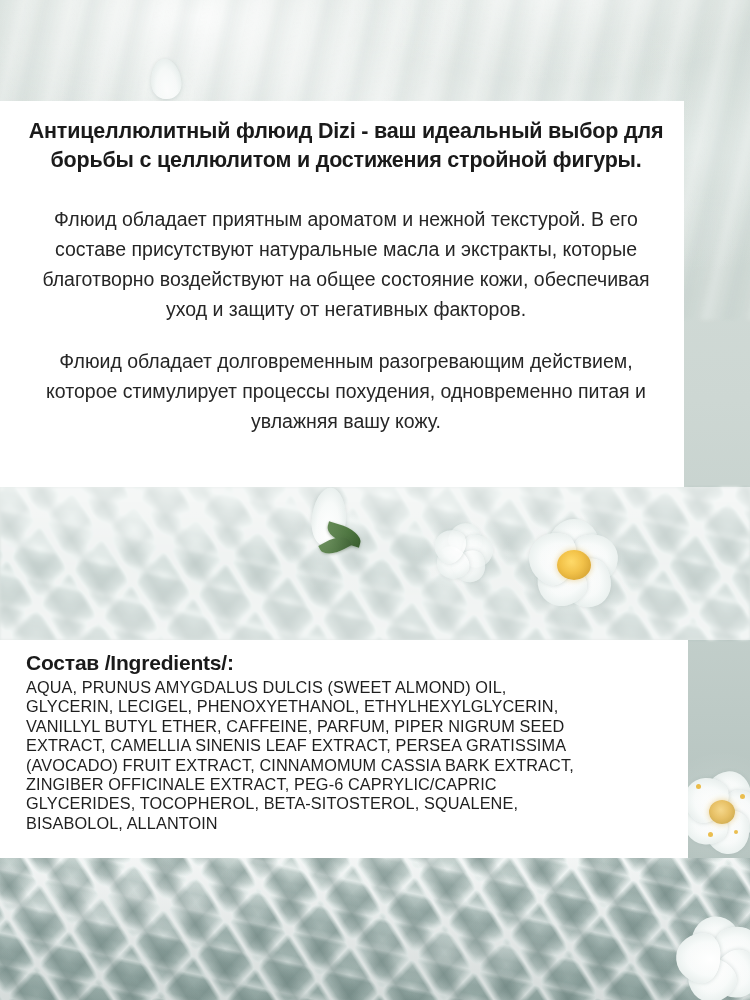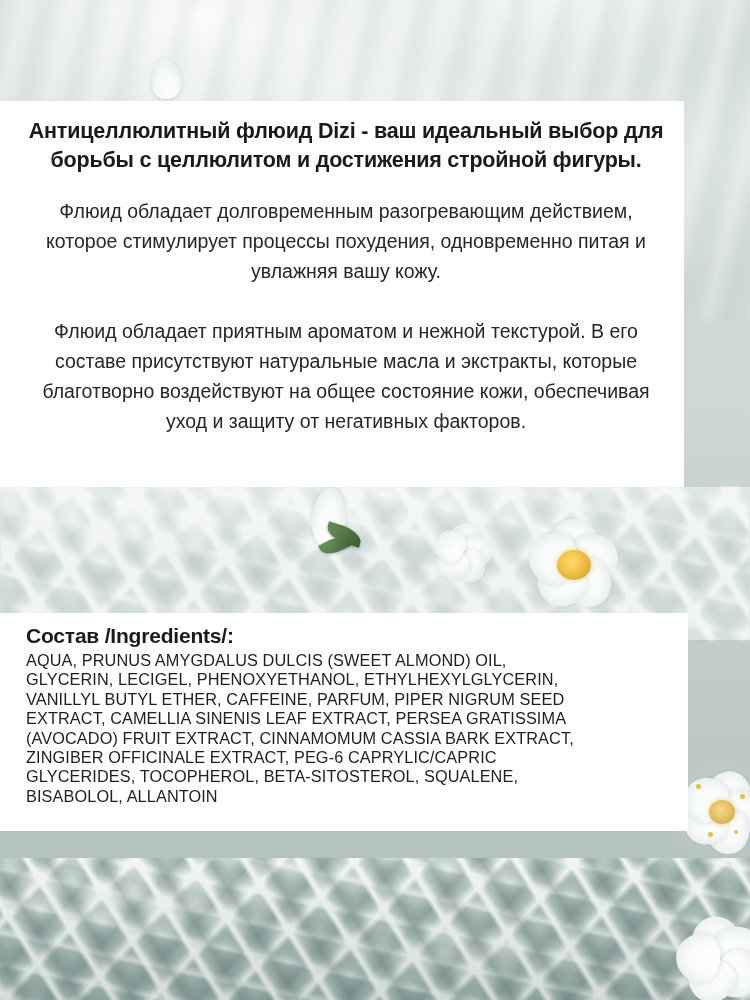--- a/index.html
+++ b/index.html
@@ -144,21 +144,21 @@
   }
   #panel-top {
     left: 0;
     top: 101px;
     width: 684px;
     height: 386px;
     text-align: center;
   }
   #panel-bottom {
     left: 0;
-    top: 613px;
+    top: 640px;
     width: 688px;
     height: 218px;
   }
 
   .heading {
     margin: 0;
     font-weight: 700;
     color: #1a1a1a;
     letter-spacing: -0.2px;
   }
@@ -279,22 +279,22 @@
 
     <div class="flower" style="left:140px; top:68px; width:56px; height:52px; opacity:.9;">
       <div class="petal" style="width:30px;height:40px;transform:translate(-50%,-88%) rotate(-6deg);"></div>
       <div class="flower-veil"></div>
     </div>
   </div>
 
   <div class="panel" id="panel-top">
     <div id="top-inner">
       <h1 class="heading">Антицеллюлитный флюид Dizi - ваш идеальный выбор для борьбы с целлюлитом и достижения стройной фигуры.</h1>
+      <p class="para" id="para-2">Флюид обладает приятным ароматом и нежной текстурой. В его составе присутствуют натуральные масла и экстракты, которые благотворно воздействуют на общее состояние кожи, обеспечивая уход и защиту от негативных факторов.</p>
       <p class="para" id="para-1">Флюид обладает долговременным разогревающим действием, которое стимулирует процессы похудения, одновременно питая и увлажняя вашу кожу.</p>
-      <p class="para" id="para-2">Флюид обладает приятным ароматом и нежной текстурой. В его составе присутствуют натуральные масла и экстракты, которые благотворно воздействуют на общее состояние кожи, обеспечивая уход и защиту от негативных факторов.</p>
     </div>
   </div>
 
   <div class="panel" id="panel-bottom">
     <div id="bottom-inner">
       <h2 class="heading" id="ingredients-heading">Состав /Ingredients/:</h2>
       <p id="ingredients-body"><span>AQUA, PRUNUS AMYGDALUS DULCIS (SWEET ALMOND) OIL,</span><br><span>GLYCERIN, LECIGEL, PHENOXYETHANOL, ETHYLHEXYLGLYCERIN,</span><br><span>VANILLYL BUTYL ETHER, CAFFEINE, PARFUM, PIPER NIGRUM SEED</span><br><span>EXTRACT, CAMELLIA SINENIS LEAF EXTRACT, PERSEA GRATISSIMA</span><br><span>(AVOCADO) FRUIT EXTRACT, CINNAMOMUM CASSIA BARK EXTRACT,</span><br><span>ZINGIBER OFFICINALE EXTRACT, PEG-6 CAPRYLIC/CAPRIC</span><br><span>GLYCERIDES, TOCOPHEROL, BETA-SITOSTEROL, SQUALENE,</span><br><span>BISABOLOL, ALLANTOIN</span></p>
     </div>
   </div>
 

